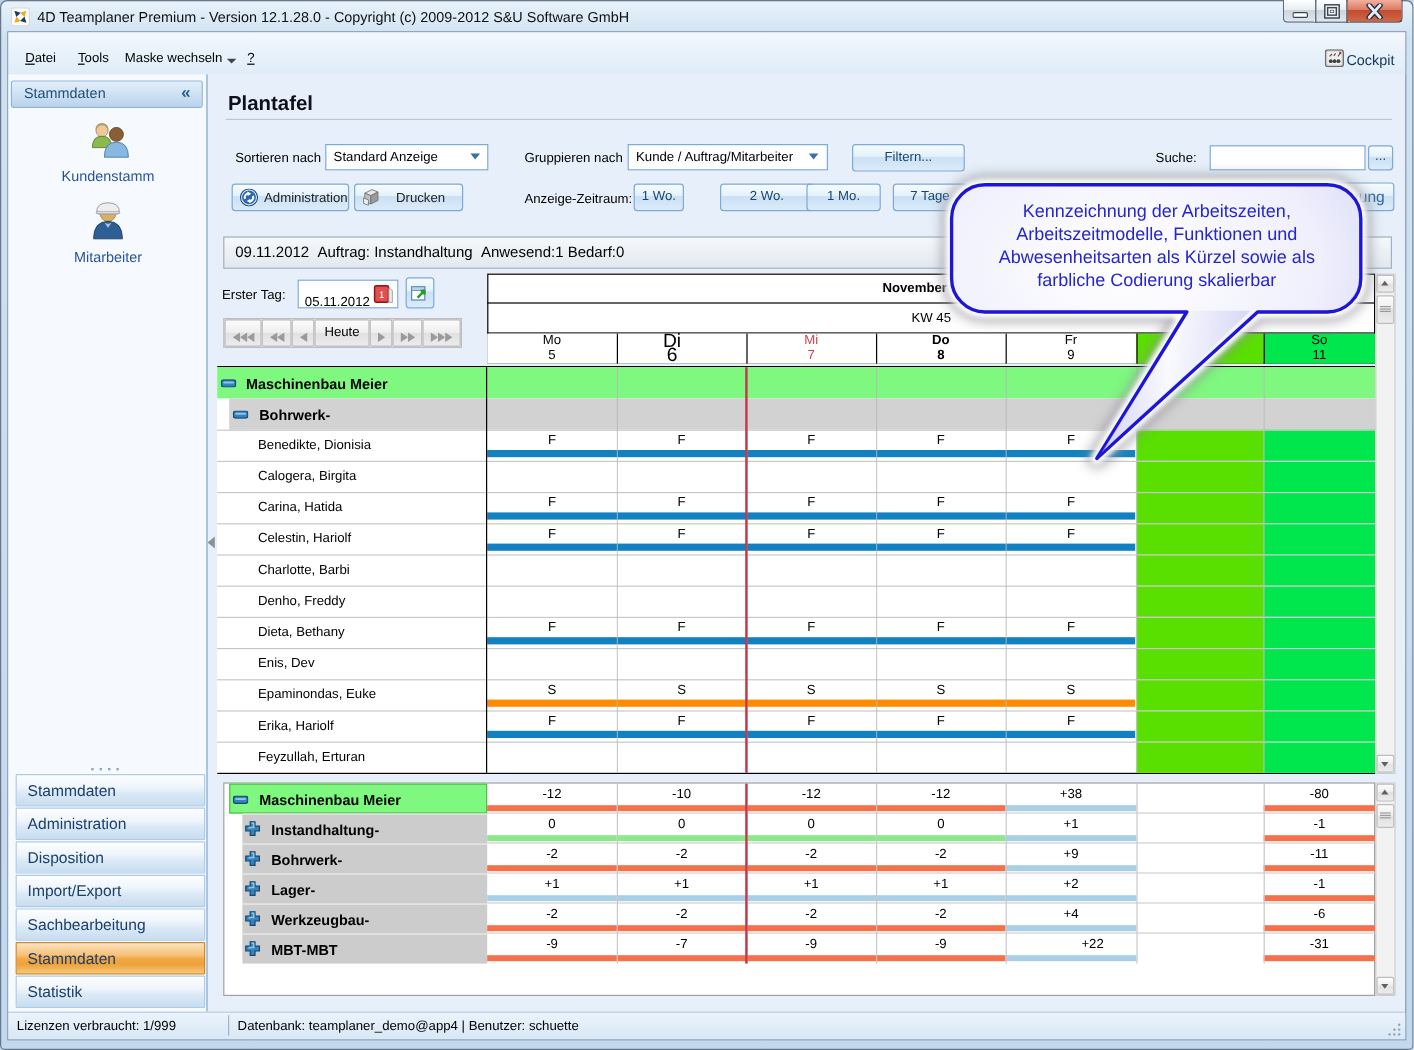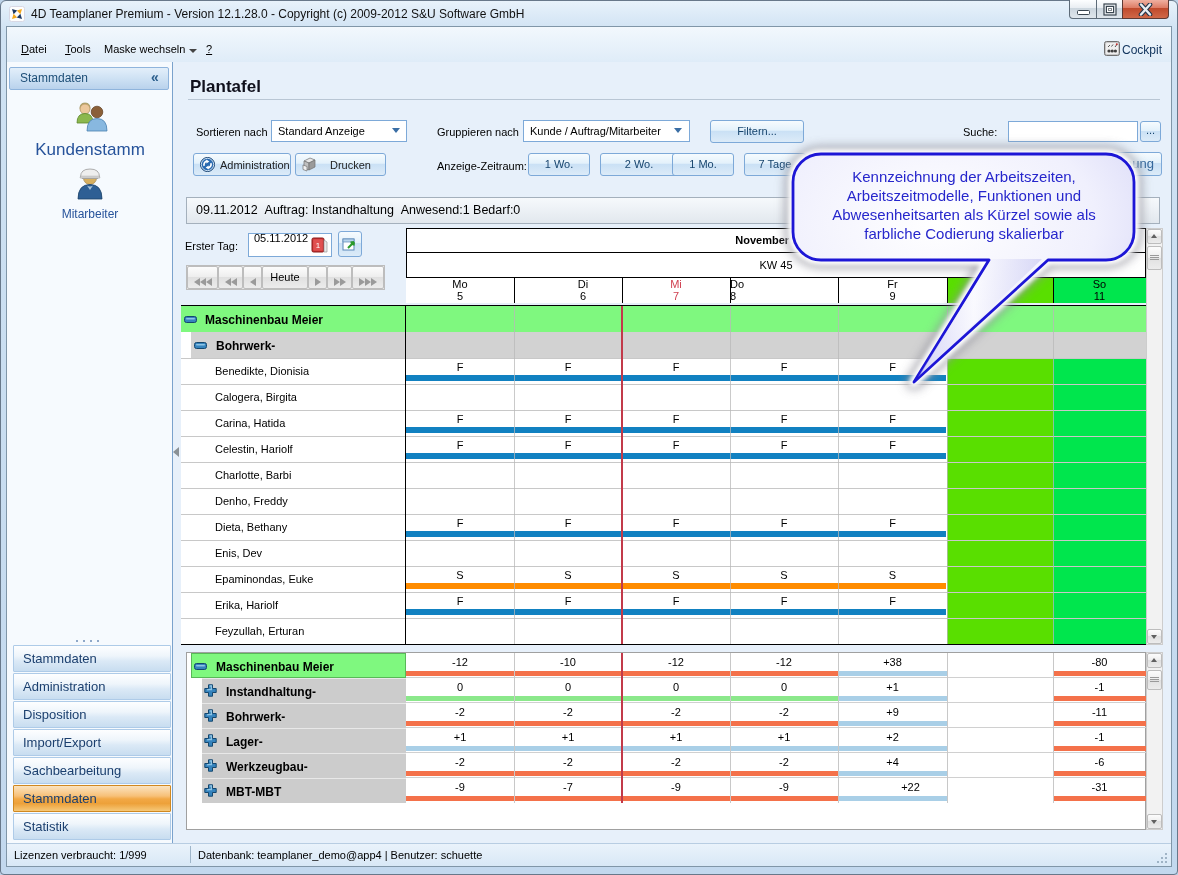--- a/index.html
+++ b/index.html
@@ -63,21 +63,21 @@
 <div class="abs" style="left:9px;top:67px;width:160px;height:23px;border:1px solid #8fb4dc;border-radius:2px;background:linear-gradient(#e3effa,#cfe2f4 48%,#b9d2ec);"></div>
 <div class="abs" style="left:20px;top:71px;font-size:12px;color:#1d4e77;">Stammdaten</div>
 <div class="abs" style="left:151px;top:69px;font-size:14px;font-weight:bold;color:#2a5e8c;">«</div>
 <svg class="abs" style="left:74px;top:101px" width="34" height="32" viewBox="0 0 34 32">
 <path d="M6 7 Q6 2 11 2 Q16 2 16 7 L15 10 Q11 8 7 10 Z" fill="#c8b878" stroke="#948850" stroke-width="0.7"></path>
 <circle cx="11" cy="8" r="5" fill="#ecc89c" stroke="#b09060" stroke-width="0.7"></circle>
 <path d="M3 22 Q3 12.5 11 12.5 Q19 12.5 19 22 Z" fill="#8cb84e" stroke="#5d862c" stroke-width="0.8"></path>
 <circle cx="23" cy="11" r="5.8" fill="#8a5f38" stroke="#5e3c1e" stroke-width="0.7"></circle>
 <path d="M13 30 Q13 17.5 23 17.5 Q33 17.5 33 30 Z" fill="#88b8e0" stroke="#4a80b0" stroke-width="0.8"></path>
 </svg>
-<div class="abs" style="left:10px;top:140px;width:160px;text-align:center;font-size:17px;color:#27539b;">Kundenstamm</div>
+<div class="abs" style="left:10px;top:140px;width:160px;text-align:center;font-size:12px;color:#27539b;">Kundenstamm</div>
 <svg class="abs" style="left:76px;top:166px" width="28" height="35" viewBox="0 0 28 35">
 <circle cx="14" cy="12" r="6.5" fill="#d8b060" stroke="#a08040" stroke-width="0.7"></circle>
 <path d="M4.5 11 Q4.5 3 14 3 Q23.5 3 23.5 11 L22 12.5 L6 12.5 Z" fill="#eeeeee" stroke="#9a9a9a" stroke-width="0.8"></path>
 <path d="M4.5 10.2 L23.5 10.2 L24 12 L4 12 Z" fill="#dddddd" stroke="#9a9a9a" stroke-width="0.5"></path>
 <path d="M2 33 Q2 18.5 14 18.5 Q26 18.5 26 33 Z" fill="#2e5f94" stroke="#1d4268" stroke-width="0.8"></path>
 <path d="M11 19.5 L14 24 L17 19.5 Q14 21.5 11 19.5 Z" fill="#a8c4dc"></path>
 </svg>
 <div class="abs" style="left:10px;top:207px;width:160px;text-align:center;font-size:12px;color:#27539b;">Mitarbeiter</div>
 <div class="abs" style="left:76px;top:640px;width:2px;height:2px;background:#8fa8c8;box-shadow:7px 0 0 #8fa8c8,14px 0 0 #8fa8c8,21px 0 0 #8fa8c8;"></div>
 <div class="abs" style="left:13px;top:645px;width:158px;height:27px;background:linear-gradient(#fdfeff,#eef5fb 40%,#dbe9f6 60%,#c8ddf0);border:1px solid #aecbe8;border-radius:1px;"></div>
@@ -132,30 +132,30 @@
 <div class="abs t11" style="left:220px;top:159px;color:#222;">Administration</div>
 <div class="btn" style="left:295px;top:153px;width:91px;height:23px;"></div>
 <svg class="abs" style="left:301px;top:156px" width="17" height="17" viewBox="0 0 17 17">
 <polygon points="3,5 9,2 14,4 8,7" fill="#e8e8e8" stroke="#707070" stroke-width="0.7"></polygon>
 <polygon points="3,5 8,7 8,14 3,12" fill="#c0c0c0" stroke="#707070" stroke-width="0.7"></polygon>
 <polygon points="8,7 14,4 14,11 8,14" fill="#9a9a9a" stroke="#707070" stroke-width="0.7"></polygon>
 <polygon points="2,9 6,10.5 6,15 2,13.5" fill="#f0f0f0" stroke="#707070" stroke-width="0.7"></polygon>
 </svg>
 <div class="abs t11" style="left:330px;top:159px;color:#222;">Drucken</div>
 <div class="abs t11" style="left:437px;top:160px;">Anzeige-Zeitraum:</div>
-<div class="btn" style="left:528px;top:153px;width:62px;height:23px;line-height:21px;">1 Wo.</div>
+<div class="btn" style="left:528px;top:153px;width:42px;height:23px;line-height:21px;">1 Wo.</div>
 <div class="btn" style="left:600px;top:153px;width:78px;height:23px;line-height:21px;">2 Wo.</div>
 <div class="btn" style="left:672px;top:153px;width:62px;height:23px;line-height:21px;">1 Mo.</div>
 <div class="btn" style="left:744px;top:153px;width:62px;height:23px;line-height:21px;">7 Tage</div>
 <div class="btn" style="left:1056px;top:152px;width:106px;height:24px;line-height:22px;text-align:right;padding-right:7px;overflow:hidden;font-size:13px;color:#35689c;">Monatsplanung</div>
 <div class="abs" style="left:186px;top:197px;width:974px;height:27px;border:1px solid #a4b0bc;background:linear-gradient(#f6f9fc,#e2e8ee);"></div>
 <div class="abs" style="left:196px;top:203px;font-size:12.5px;color:#000;">09.11.2012&nbsp;&nbsp;Auftrag: Instandhaltung&nbsp;&nbsp;Anwesend:1 Bedarf:0</div>
 <div class="abs t11" style="left:185px;top:240px;">Erster Tag:</div>
 <div class="abs" style="left:248px;top:233px;width:84px;height:24px;background:#fff;border:1px solid #7da9d8;"></div>
-<div class="abs t11" style="left:254px;top:232px;">05.11.2012</div>
+<div class="abs t11" style="left:254px;top:246px;">05.11.2012</div>
 <svg class="abs" style="left:311px;top:236px" width="17" height="18" viewBox="0 0 17 18">
 <rect x="1" y="2" width="12" height="14" rx="1.5" fill="#c83232" stroke="#8a1a1a"></rect>
 <rect x="2.2" y="3.2" width="9.6" height="11.6" rx="1" fill="#e05050"></rect>
 <text x="7" y="12" font-size="8" fill="#fff" text-anchor="middle" font-family="Liberation Sans">1</text>
 <path d="M13 4 L16 6 L16 16 L13 16 Z" fill="#e8e8e8" stroke="#9a9a9a" stroke-width="0.7"></path>
 </svg>
 <div class="btn" style="left:338px;top:231px;width:24px;height:26px;"></div>
 <svg class="abs" style="left:342px;top:236px" width="16" height="16" viewBox="0 0 16 16">
 <rect x="1" y="3" width="11" height="11" fill="#fff" stroke="#5a88b8"></rect>
 <rect x="1" y="3" width="11" height="3" fill="#b8d4ec" stroke="#5a88b8" stroke-width="0.7"></rect>
@@ -177,27 +177,27 @@
 <div class="gbtn" style="left:352px;top:266px;width:32px;height:23px;"></div>
 <div class="abs" style="left:352px;top:272px;width:32px;text-align:center;letter-spacing:-2px;"><span style="display:inline-block;width:0;height:0;border-top:4.5px solid transparent;border-bottom:4.5px solid transparent;border-left:6px solid #9a9a9a;"></span><span style="display:inline-block;width:0;height:0;border-top:4.5px solid transparent;border-bottom:4.5px solid transparent;border-left:6px solid #9a9a9a;"></span><span style="display:inline-block;width:0;height:0;border-top:4.5px solid transparent;border-bottom:4.5px solid transparent;border-left:6px solid #9a9a9a;"></span></div>
 <div class="abs" style="left:406px;top:228px;width:740px;height:75px;background:#fff;border:1px solid #000;"></div>
 <div class="abs" style="left:406px;top:252px;width:740px;height:1px;background:#000;"></div>
 <div class="abs" style="left:406px;top:277px;width:740px;height:1px;background:#000;"></div>
 <div class="abs b" style="left:406px;top:234px;width:740px;text-align:center;font-size:11px;">November 2012</div>
 <div class="abs" style="left:406px;top:259px;width:740px;text-align:center;font-size:11px;">KW 45</div>
 <div class="abs" style="left:406px;top:278px;width:108px;height:25px;background:#fff;"></div>
 <div class="abs" style="left:406px;top:279px;width:108px;text-align:center;font-size:11px;color:#000;line-height:11.5px;">Mo<br>5</div>
 <div class="abs" style="left:514px;top:278px;width:108px;height:25px;background:#fff;"></div>
-<div class="abs" style="left:529px;top:279px;width:108px;text-align:center;font-size:11px;color:#000;line-height:11.5px;">Di<br>6</div>
+<div class="abs" style="left:506px;top:279px;width:108px;text-align:center;font-size:16px;color:#000;line-height:11.5px;">Di<br>6</div>
 <div class="abs" style="left:514px;top:278px;width:1px;height:25px;background:#000;"></div>
 <div class="abs" style="left:622px;top:278px;width:108px;height:25px;background:#fff;"></div>
 <div class="abs" style="left:622px;top:279px;width:108px;text-align:center;font-size:11px;color:#d04050;line-height:11.5px;">Mi<br>7</div>
 <div class="abs" style="left:622px;top:278px;width:1px;height:25px;background:#000;"></div>
 <div class="abs" style="left:730px;top:278px;width:108px;height:25px;background:#fff;"></div>
-<div class="abs" style="left:730px;top:279px;width:108px;text-align:left;font-size:11px;color:#000;line-height:11.5px;">Do<br>8</div>
+<div class="abs" style="left:730px;top:279px;width:108px;text-align:center;font-size:11px;color:#000;line-height:11.5px;font-weight:bold;">Do<br>8</div>
 <div class="abs" style="left:730px;top:278px;width:1px;height:25px;background:#000;"></div>
 <div class="abs" style="left:838px;top:278px;width:109px;height:25px;background:#fff;"></div>
 <div class="abs" style="left:838px;top:279px;width:109px;text-align:center;font-size:11px;color:#000;line-height:11.5px;">Fr<br>9</div>
 <div class="abs" style="left:838px;top:278px;width:1px;height:25px;background:#000;"></div>
 <div class="abs" style="left:947px;top:278px;width:106px;height:25px;background:#59df00;"></div>
 <div class="abs" style="left:947px;top:279px;width:106px;text-align:center;font-size:11px;color:#000;line-height:11.5px;">Sa<br>10</div>
 <div class="abs" style="left:947px;top:278px;width:1px;height:25px;background:#000;"></div>
 <div class="abs" style="left:1053px;top:278px;width:93px;height:25px;background:#00e64d;"></div>
 <div class="abs" style="left:1053px;top:279px;width:93px;text-align:center;font-size:11px;color:#000;line-height:11.5px;">So<br>11</div>
 <div class="abs" style="left:1053px;top:278px;width:1px;height:25px;background:#000;"></div>

